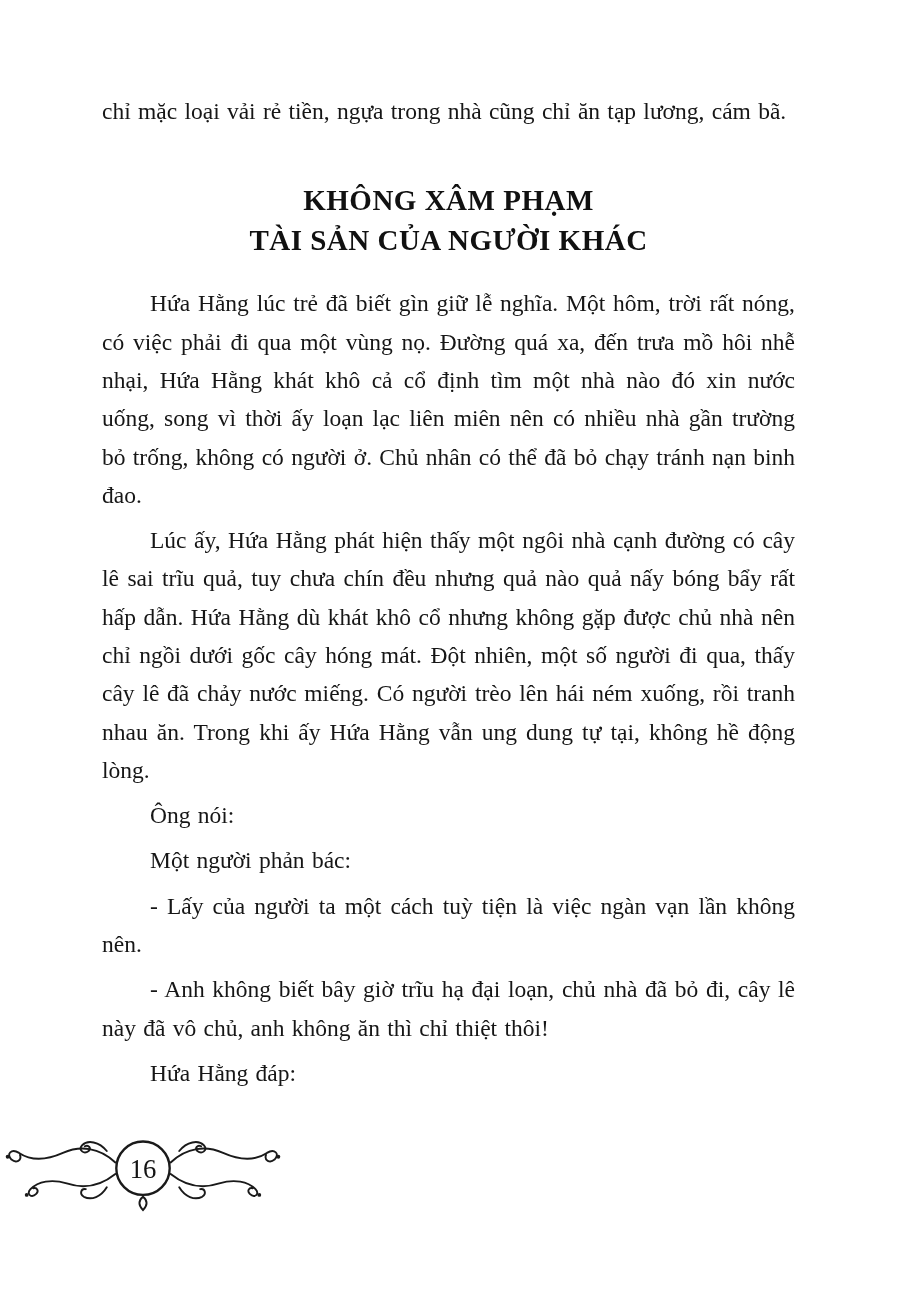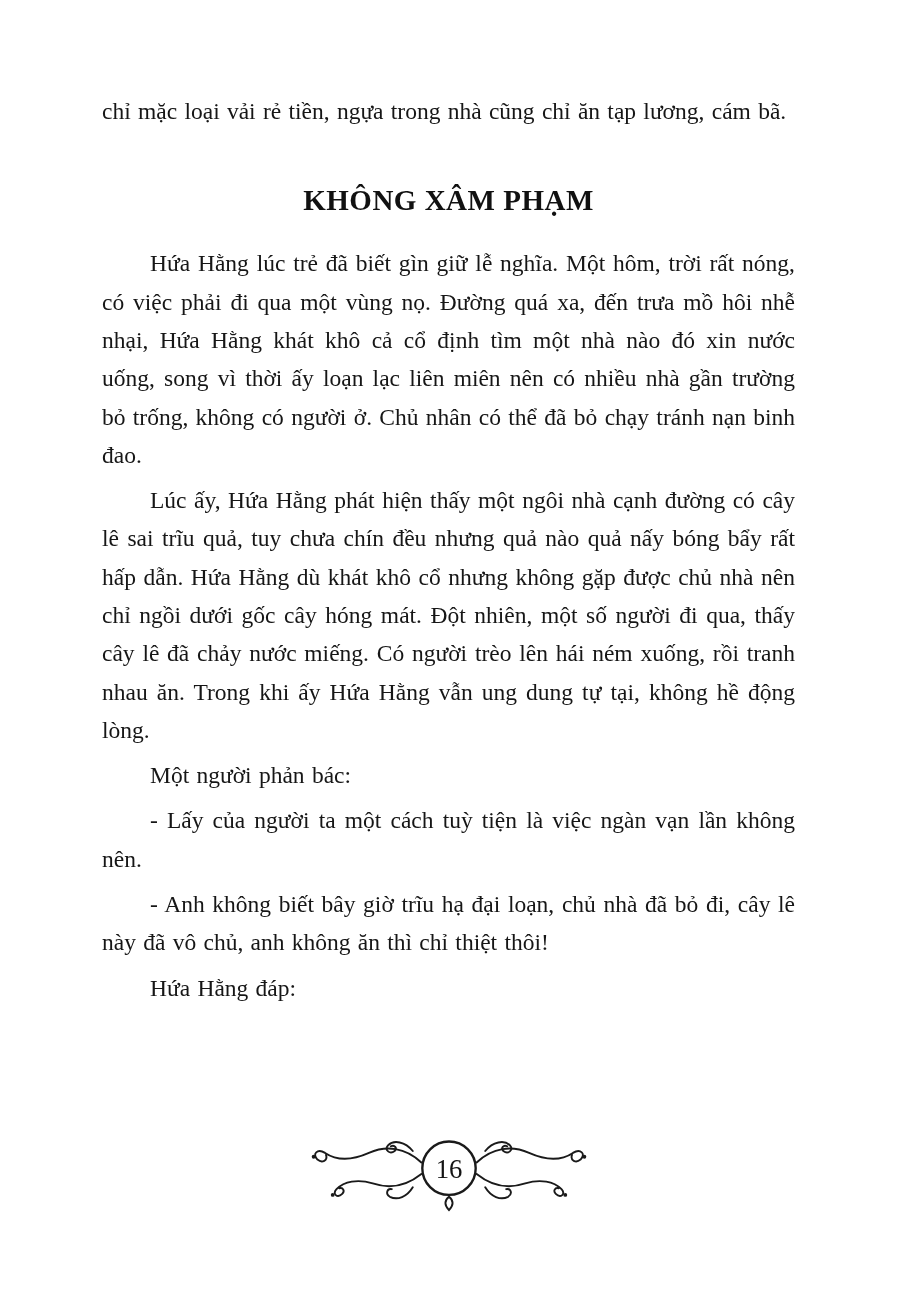--- a/index.html
+++ b/index.html
@@ -41,44 +41,45 @@
     letter-spacing: 0.5px;
     margin: 50px 0 24px 0;
     color: #111111;
   }
   .footer {
     position: absolute;
     left: 0;
     right: 0;
     bottom: 78px;
     display: flex;
-    justify-content: center;
   }
   .footer svg {
     display: block;
   }
   .pageno-text {
     font-family: "Liberation Serif", "DejaVu Serif", serif;
     font-size: 28px;
     fill: #141414;
   }
 </style>
 </head>
 <body>
 
 <div class="page">
 
   <p class="para no-indent">chỉ mặc loại vải rẻ tiền, ngựa trong nhà cũng chỉ ăn tạp lương, cám bã.</p>
 
   <h1 class="chapter-title">
     <span>KHÔNG XÂM PHẠM</span><br>
+    <span>TÀI SẢN CỦA NGƯỜI KHÁC</span>
   </h1>
 
   <p class="para">Hứa Hằng lúc trẻ đã biết gìn giữ lễ nghĩa. Một hôm, trời rất nóng, có việc phải đi qua một vùng nọ. Đường quá xa, đến trưa mồ hôi nhễ nhại, Hứa Hằng khát khô cả cổ định tìm một nhà nào đó xin nước uống, song vì thời ấy loạn lạc liên miên nên có nhiều nhà gần trường bỏ trống, không có người ở. Chủ nhân có thể đã bỏ chạy tránh nạn binh đao.</p>
   <p class="para">Lúc ấy, Hứa Hằng phát hiện thấy một ngôi nhà cạnh đường có cây lê sai trĩu quả, tuy chưa chín đều nhưng quả nào quả nấy bóng bẩy rất hấp dẫn. Hứa Hằng dù khát khô cổ nhưng không gặp được chủ nhà nên chỉ ngồi dưới gốc cây hóng mát. Đột nhiên, một số người đi qua, thấy cây lê đã chảy nước miếng. Có người trèo lên hái ném xuống, rồi tranh nhau ăn. Trong khi ấy Hứa Hằng vẫn ung dung tự tại, không hề động lòng.</p>
+  <p class="para">Ông nói:</p>
   <p class="para">Một người phản bác:</p>
   <p class="para">- Lấy của người ta một cách tuỳ tiện là việc ngàn vạn lần không nên.</p>
   <p class="para">- Anh không biết bây giờ trĩu hạ đại loạn, chủ nhà đã bỏ đi, cây lê này đã vô chủ, anh không ăn thì chỉ thiệt thôi!</p>
   <p class="para">Hứa Hằng đáp:</p>
 
   <div class="footer">
     <svg width="286" height="84" viewBox="0 0 300 84" fill="none" stroke="#1a1a1a" stroke-width="2" stroke-linecap="round">
 
       <g id="fl-left">
         <path d="M 121 32 C 104 16, 84 14, 66 22 C 48 30, 32 30, 20 22 C 12 17, 6 23, 12 29 C 17 33, 23 30, 21 24"></path>

